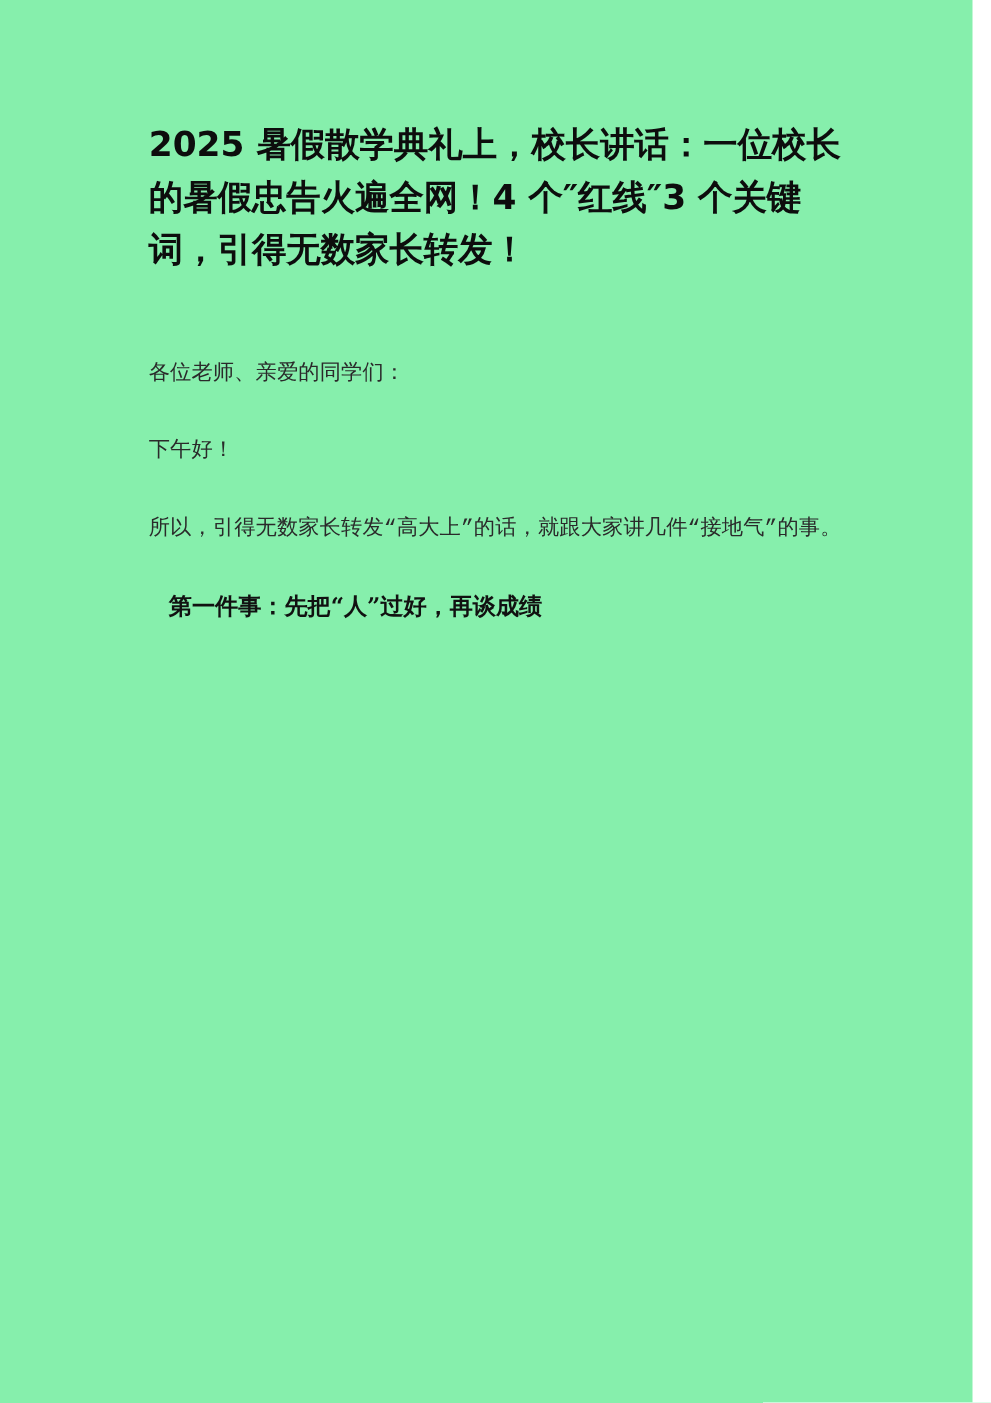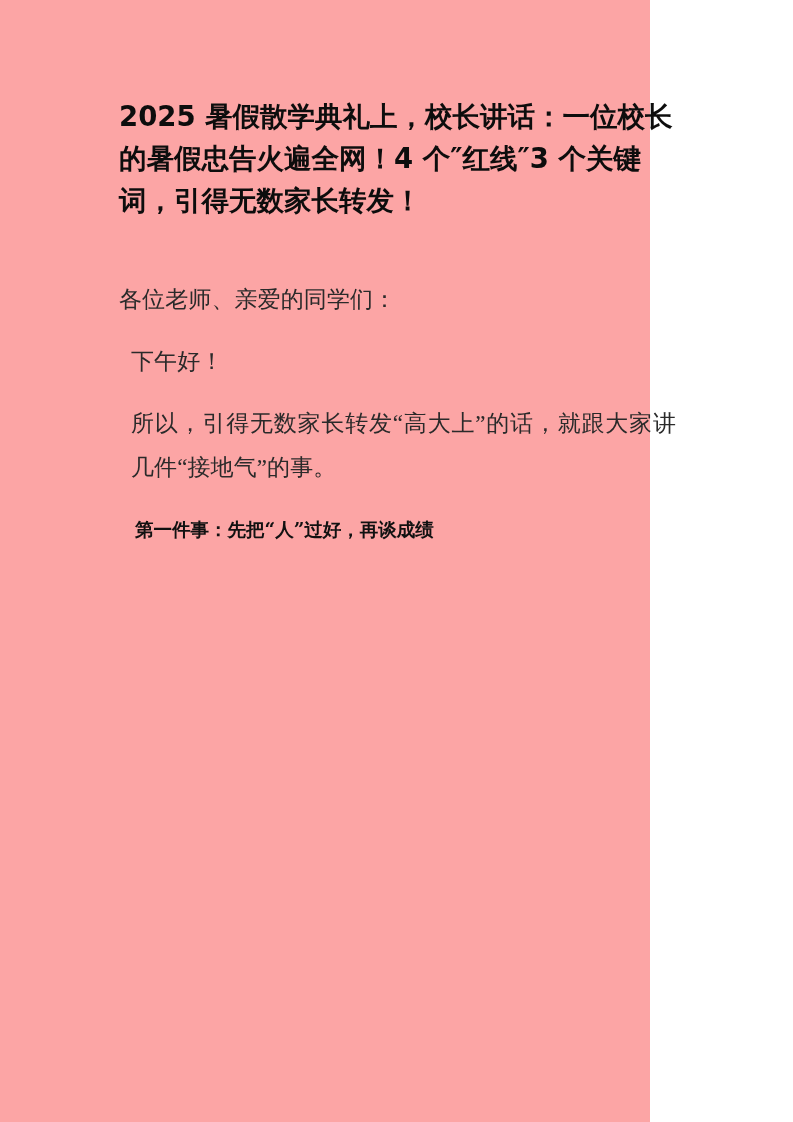--- a/index.html
+++ b/index.html
@@ -8,23 +8,23 @@
     background: #ffffff;
   }
   body {
     width: 793px;
     height: 1122px;
     overflow: hidden;
     font-family: "DejaVu Serif", "Liberation Serif", serif;
   }
   .page {
     position: relative;
-    width: 650px;
+    width: 778px;
     height: 1122px;
-    background: #fca5a5;
+    background: #86efac;
     box-sizing: border-box;
     padding: 0;
   }
   .content {
     position: absolute;
     left: 119px;
     top: 95px;
     width: 557px;
   }
   .doc-title {
@@ -35,33 +35,32 @@
     color: #0d0d0d;
     letter-spacing: 0px;
     margin: 0 0 0 0;
     text-align: left;
     word-break: break-all;
   }
   .spacer-after-title {
     height: 57px;
   }
   .para {
-    font-family: Liberation Serif, serif;
-    font-size: 23px;
+    font-family: Liberation Mono, monospace;
+    font-size: 17px;
     line-height: 44px;
     color: #2a2a2a;
     margin: 0;
     text-align: justify;
     text-justify: inter-character;
     word-break: break-all;
     letter-spacing: 0.1px;
   }
   .para + .para {
     margin-top: 18px;
-    margin-left: 12px;
   }
   .b {
     font-weight: 700;
     color: #111111;
   }
   .heading-line {
     font-family: "DejaVu Serif", "Liberation Serif", serif;
     font-size: 18.5px;
     line-height: 44px;
     font-weight: 700;

